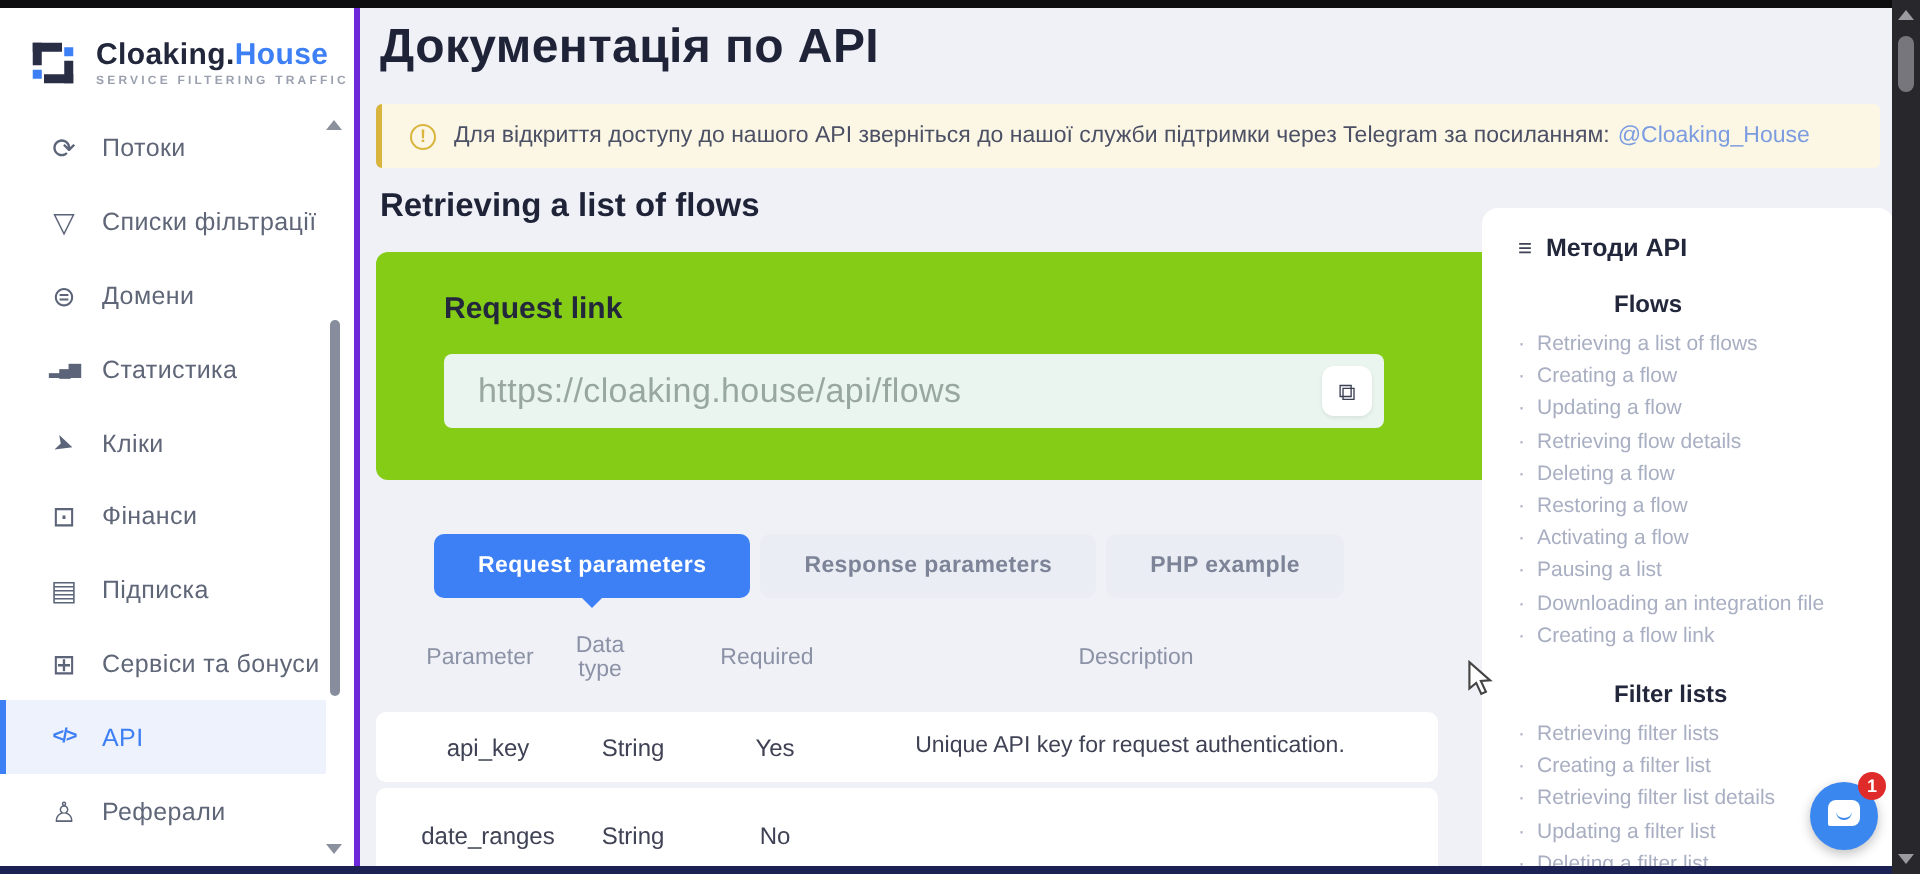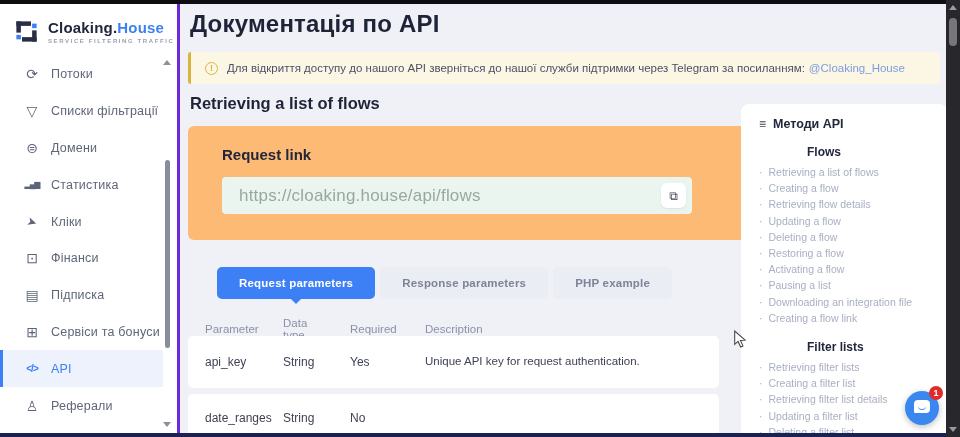--- a/index.html
+++ b/index.html
@@ -40,38 +40,38 @@
 
   
   .main { position:absolute; left:181px; top:4px; width:765px; height:429px; }
   .page-title { position:absolute; left:9px; top:6px; font-size:24px; font-weight:800; color:#1f2337; letter-spacing:.2px; }
   .notice { position:absolute; left:7px; top:48px; width:752px; height:32px; background:#fcf7e5; border-left:3px solid #d9b53e; border-radius:3px; display:flex; align-items:center; padding-left:14px; }
   .notice-icon { width:13px; height:13px; border:1.4px solid #d9b53e; border-radius:50%; color:#d9b53e; font-size:9px; font-weight:700; display:flex; align-items:center; justify-content:center; flex:0 0 13px; }
   .notice-text { margin-left:9px; font-size:11.5px; color:#4c5065; }
   .notice-link { margin-left:4px; font-size:11.5px; color:#7c9ce0; text-decoration:none; cursor:pointer; }
   .section-title { position:absolute; left:9px; top:90px; font-size:16.5px; font-weight:800; color:#1f2337; }
 
-  .card { position:absolute; left:7px; top:122px; width:624px; height:114px; background:#fdba74; border-radius:6px; }
+  .card { position:absolute; left:7px; top:122px; width:624px; height:114px; background:#84cc16; border-radius:6px; }
   .card h3 { position:absolute; left:34px; top:20px; font-size:15px; font-weight:800; color:#23273c; }
   .url-box { position:absolute; left:34px; top:51px; width:470px; height:37px; background:#e9f5ee; border-radius:4px; display:flex; align-items:center; cursor:text; }
   .url-text { margin-left:17px; font-size:17px; color:#98a8a0; letter-spacing:.2px; flex:1; }
   .copy-btn { width:25px; height:25px; margin-right:6px; background:#fff; border:none; border-radius:6px; box-shadow:0 1px 2px rgba(0,0,0,.08); cursor:pointer; font-size:12px; color:#3a3f52; display:flex; align-items:center; justify-content:center; }
 
   .tabs { position:absolute; left:7px; top:263px; display:flex; gap:5px; }
   .tab { height:32px; padding:0 22px; border-radius:5px; background:#ebedf4; color:#7d8498; font-size:11.5px; font-weight:700; display:flex; align-items:center; cursor:pointer; position:relative; letter-spacing:.2px; }
   .tab.active { background:#3d7ff5; color:#fff;margin-left:29px; }
   .tab.active::after { content:""; position:absolute; left:50%; bottom:-5px; transform:translateX(-50%); border-left:6px solid transparent; border-right:6px solid transparent; border-top:6px solid #3d7ff5; }
 
-  .grid-cols { display:grid; grid-template-columns:78px 67px 75px 1fr; padding-left:17px; }
+  .grid-cols { display:grid; grid-template-columns:78px 67px 75px 1fr; padding-left:17px;text-align:center; }
   .thead { position:absolute; left:7px; top:308px; width:531px; color:#8b92a6; font-size:11.5px; align-items:center; min-height:34px; }
   .thead .hcell { padding-right:8px; }
   .thead .hcell.wrap { max-width:42px; }
   .trow { position:absolute; left:7px; width:531px; background:#fff; border-radius:5px; align-items:center; font-size:12px; color:#3f4254; }
   .trow .cell.desc { font-size:11.5px; padding-right:14px; line-height:1.35; }
-  .row-0 { top:332px; height:52px; }
+  .row-0 { top:352px; height:35px; }
   .row-1 { top:390px; height:48px; }
 
   
   .methods { position:absolute; left:741px; top:104px; width:206px; height:333px; background:#fff; border-radius:8px 8px 0 0; padding:13px 12px 0 18px; z-index:5; }
   .methods-title { font-size:12.5px; font-weight:800; color:#23273c; display:flex; align-items:center; gap:7px; }
   .list-icon { font-size:12px; color:#3f4254; }
   .mgroup-title { font-size:12px; font-weight:800; color:#23273c; margin-top:14px; margin-bottom:5px;padding-left:48px; }
   .mitem { font-size:10.5px; color:#a9afc2; line-height:16.2px; cursor:pointer; white-space:nowrap; }
   .mitem::before { content:"·"; margin-right:6px; color:#a9afc2; }
 
@@ -205,22 +205,22 @@
 
   <aside class="methods">
     <div class="methods-title">
       <span class="list-icon">≡</span>
       <span>Методи API</span>
     </div>
     <div id="methods-groups">
         <div class="mgroup-title">Flows</div>
         <div class="mitem">Retrieving a list of flows</div>
         <div class="mitem">Creating a flow</div>
+        <div class="mitem">Updating a flow</div>
         <div class="mitem">Retrieving flow details</div>
-        <div class="mitem">Updating a flow</div>
         <div class="mitem">Deleting a flow</div>
         <div class="mitem">Restoring a flow</div>
         <div class="mitem">Activating a flow</div>
         <div class="mitem">Pausing a list</div>
         <div class="mitem">Downloading an integration file</div>
         <div class="mitem">Creating a flow link</div>
         <div class="mgroup-title">Filter lists</div>
         <div class="mitem">Retrieving filter lists</div>
         <div class="mitem">Creating a filter list</div>
         <div class="mitem">Retrieving filter list details</div>

